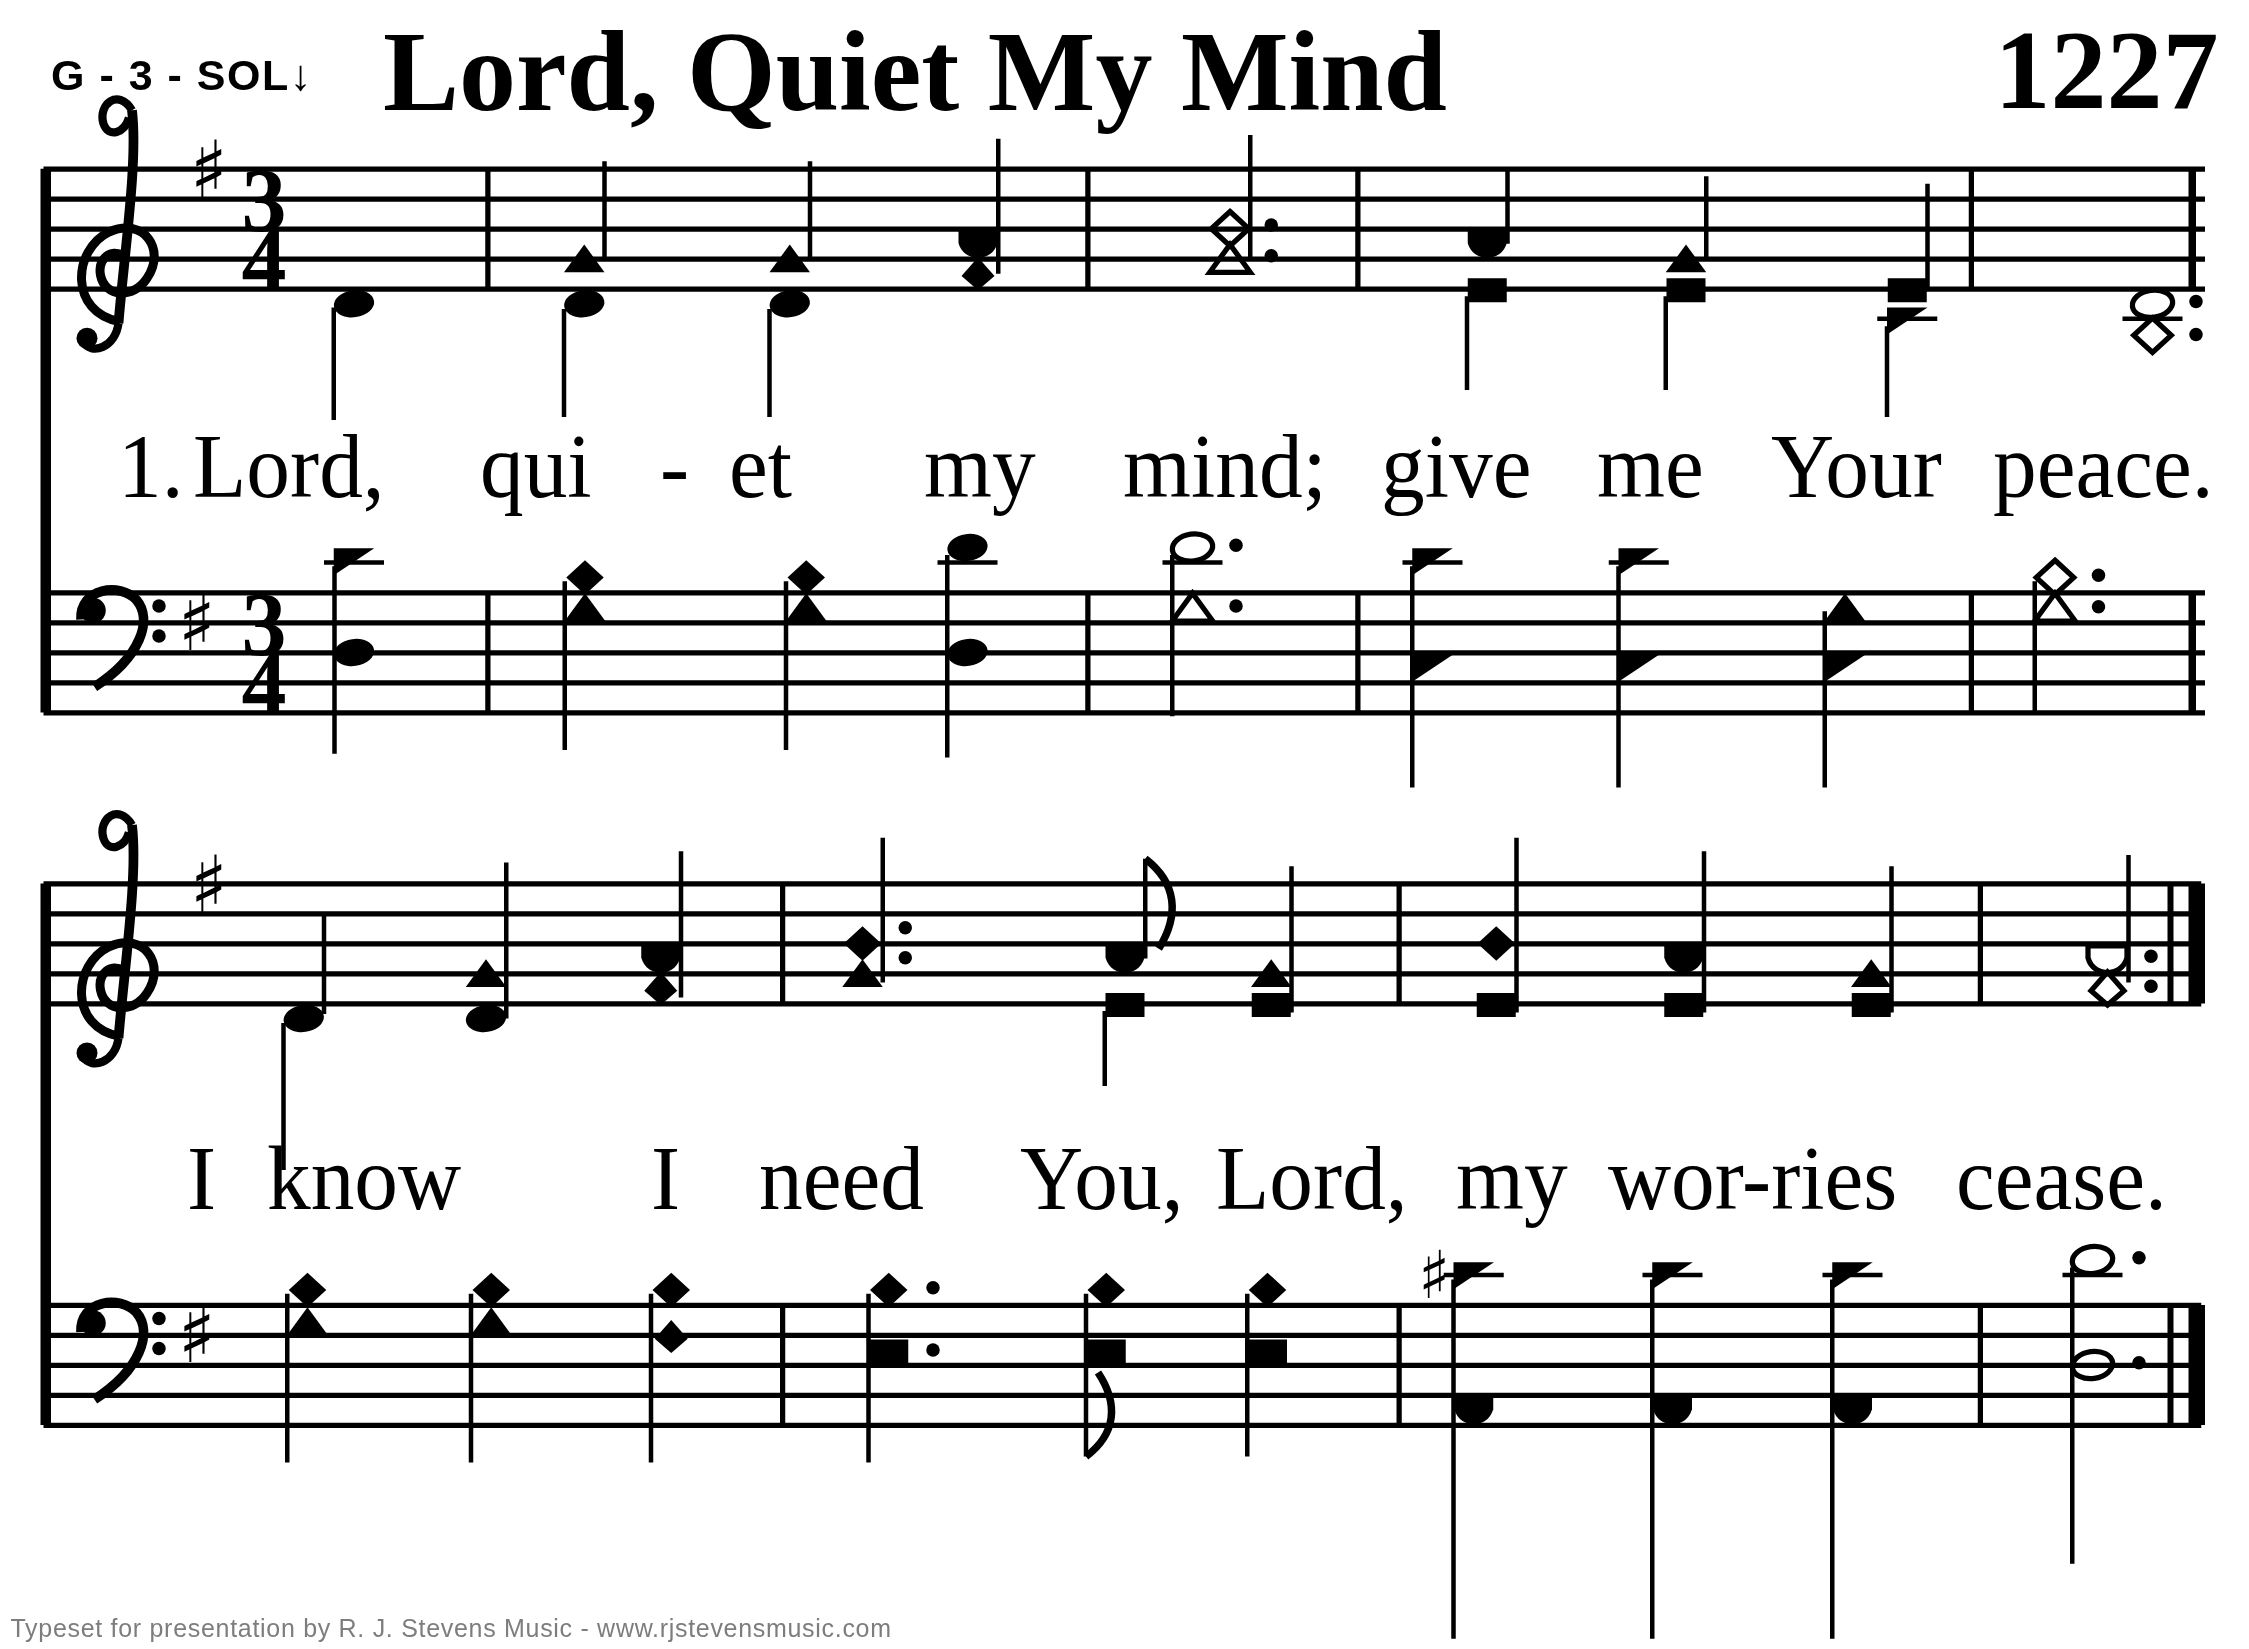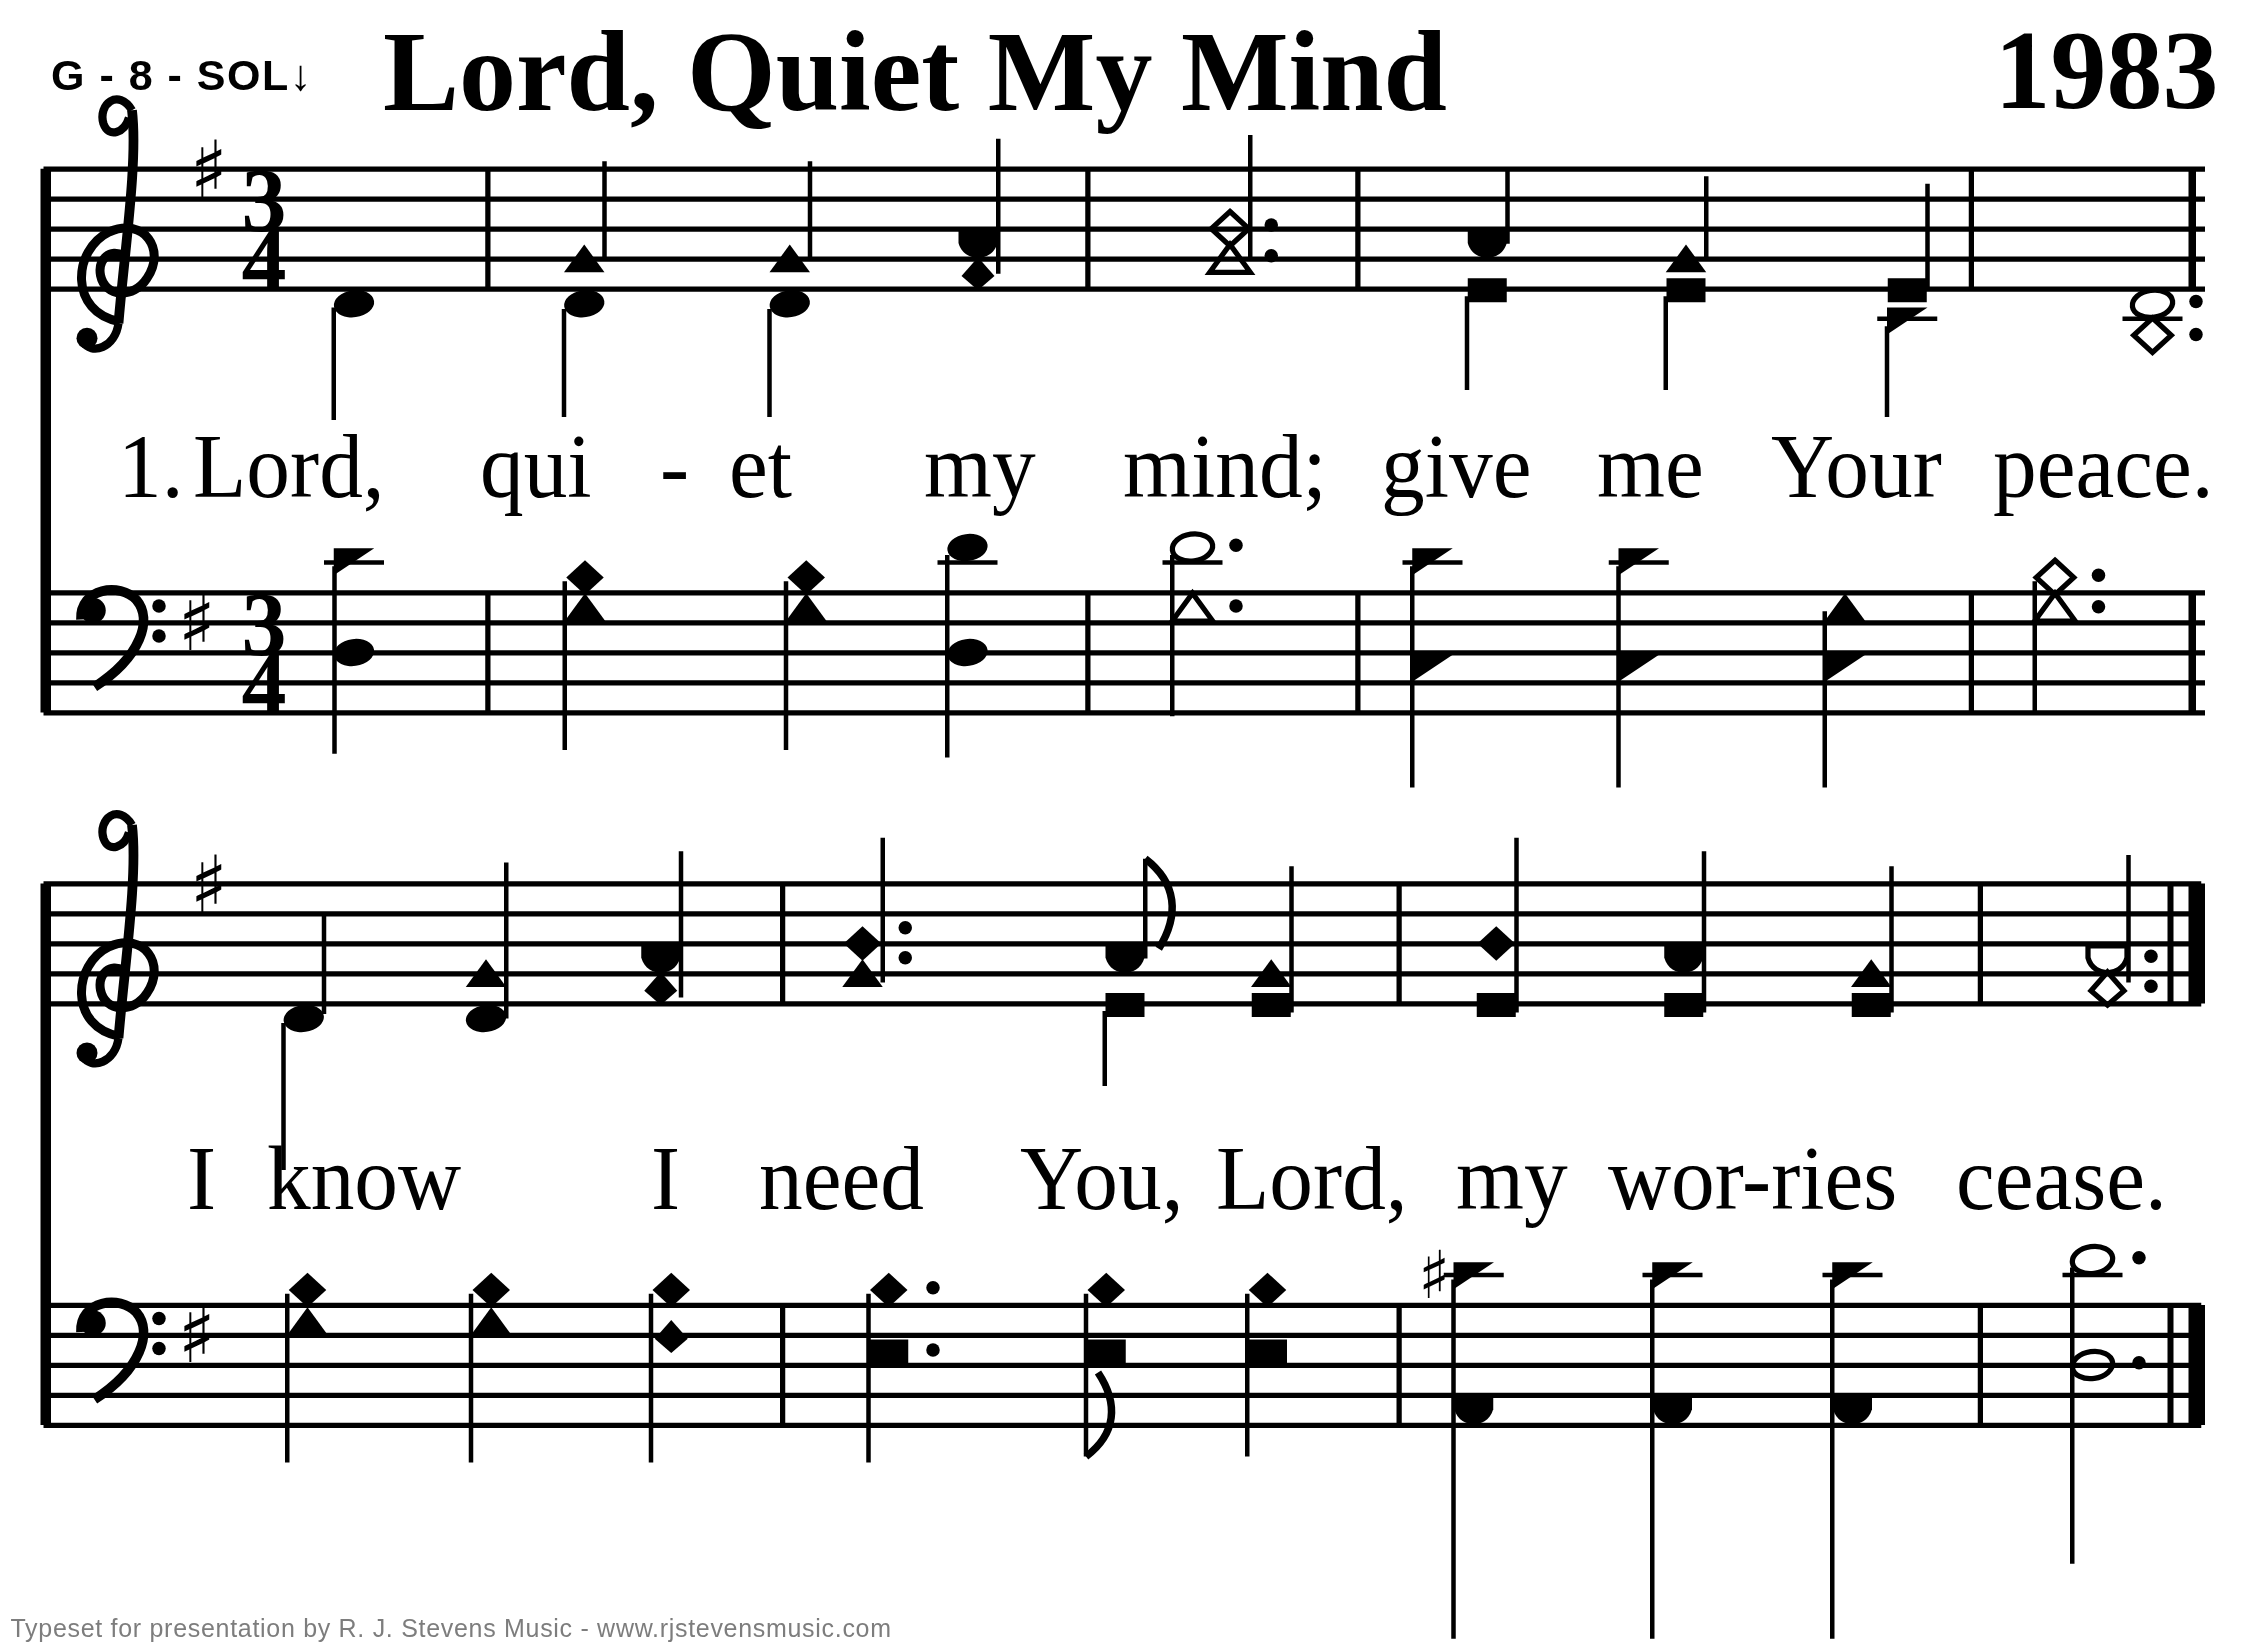--- a/index.html
+++ b/index.html
@@ -348,23 +348,23 @@
             <rect x="2760" y="1690" width="6" height="395" fill="#000"></rect>
             <line x1="2750" y1="1700" x2="2830" y2="1700" stroke="#000" stroke-width="6"></line>
             <ellipse cx="2790" cy="1680" rx="27" ry="18" fill="none" stroke="#000" stroke-width="7" transform="rotate(-8 2790 1680)"></ellipse>
             <circle cx="2852" cy="1677" r="9" fill="#000"></circle>
             <ellipse cx="2790" cy="1820" rx="27" ry="18" fill="none" stroke="#000" stroke-width="7" transform="rotate(-8 2790 1820)"></ellipse>
             <circle cx="2852" cy="1817" r="9" fill="#000"></circle>
           </g>
         </g>
       </g>
     </svg>
-  <div class="hdr-left">G - 8 - SOL↓</div>
+  <div class="hdr-left">G - 3 - SOL↓</div>
   <div class="title">Lord, Quiet My Mind</div>
-  <div class="hymn-number">1983</div>
+  <div class="hymn-number">1227</div>
   <div id="lyrics-root">
       <div class="lyric-line" style="top: 414px;">
         <span class="lyric-word" style="left: 118px;">1.</span>
         <span class="lyric-word" style="left: 193px;">Lord,</span>
         <span class="lyric-word" style="left: 480px;">qui</span>
         <span class="lyric-word" style="left: 660px;">-</span>
         <span class="lyric-word" style="left: 729px;">et</span>
         <span class="lyric-word" style="left: 924px;">my</span>
         <span class="lyric-word" style="left: 1123px;">mind;</span>
         <span class="lyric-word" style="left: 1381px;">give</span>

